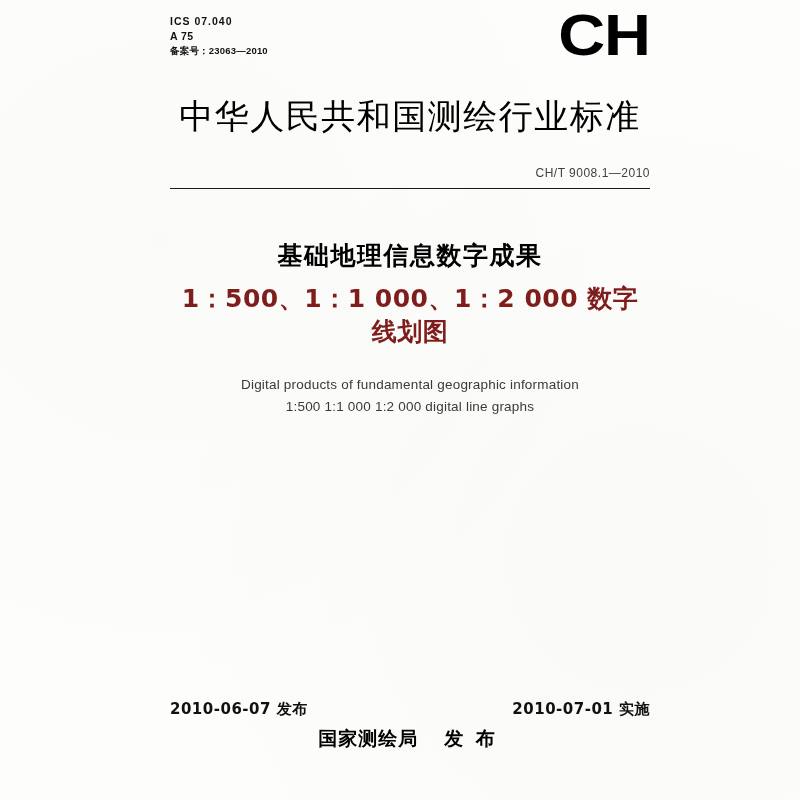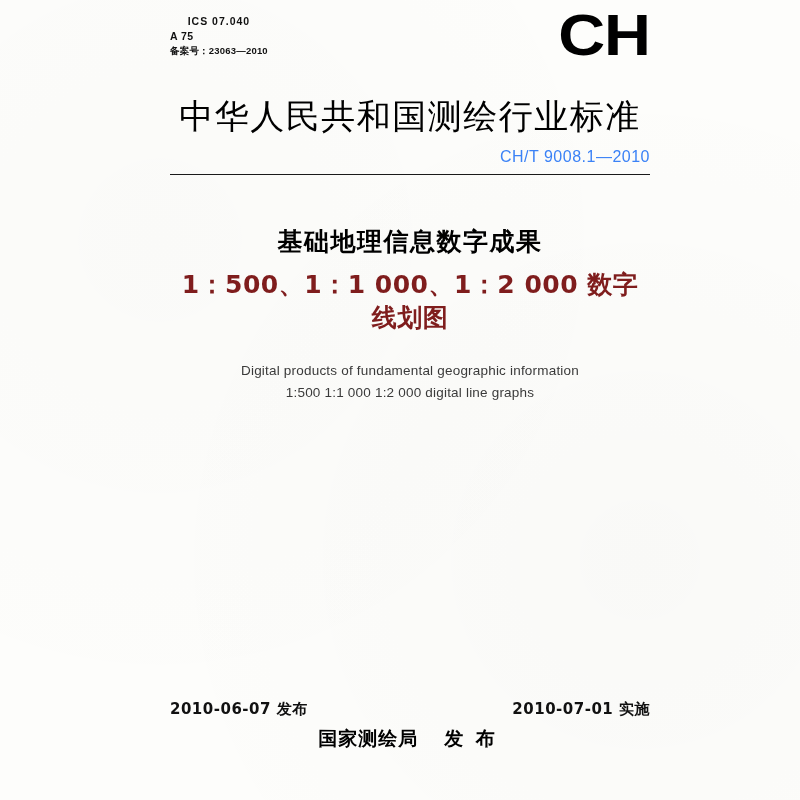--- a/index.html
+++ b/index.html
@@ -49,21 +49,21 @@
     position: absolute;
     left: 0;
     top: 14px;
     font-size: 10.5px;
     line-height: 1.45;
     letter-spacing: 0.4px;
     color: #111;
     font-weight: 600;
   }
   .codes div { white-space: nowrap; }
-  .codes .code-icsline { letter-spacing: 1px; text-align: center; }
+  .codes .code-icsline { letter-spacing: 1px; }
   .codes .code-record { font-size: 9.5px; letter-spacing: 0.2px; }
 
   .ch-logo {
     position: absolute;
     right: 0;
     top: 6px;
     font-family: "Liberation Sans", sans-serif;
     font-weight: bold;
     font-size: 58px;
     line-height: 1;
@@ -78,25 +78,25 @@
     margin-top: 10px;
     text-align: center;
     font-family: "DejaVu Sans", "Liberation Sans", sans-serif;
     font-weight: normal;
     font-size: 34px;
     letter-spacing: 1.5px;
     color: #000;
   }
 
   .std-number {
-    margin-top: 8px;
+    margin-top: 26px;
     text-align: right;
-    font-size: 16px;
+    font-size: 12px;
     letter-spacing: 0.5px;
-    color: #3b82f6;
+    color: #404040;
   }
 
   .rule {
     margin-top: 8px;
     border-top: 1.6px solid #1a1a1a;
     width: 100%;
   }
 
   
   .title-block {

